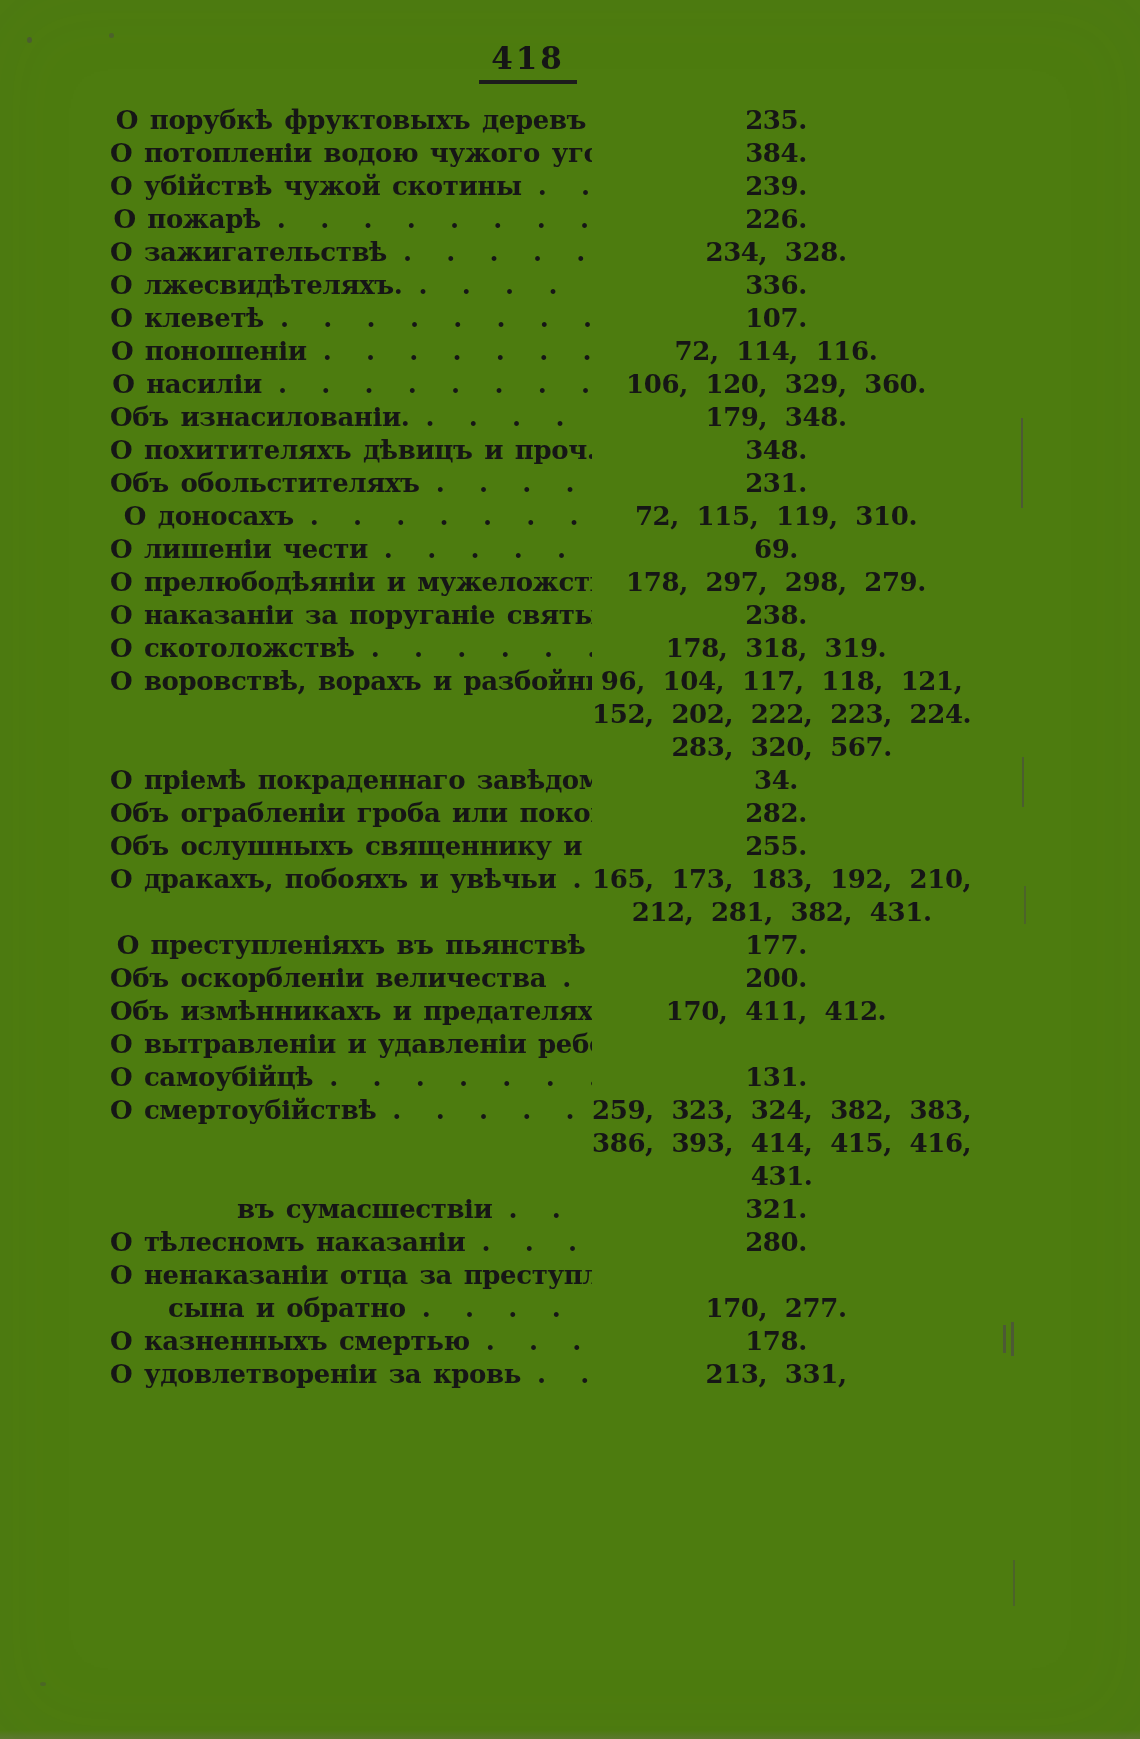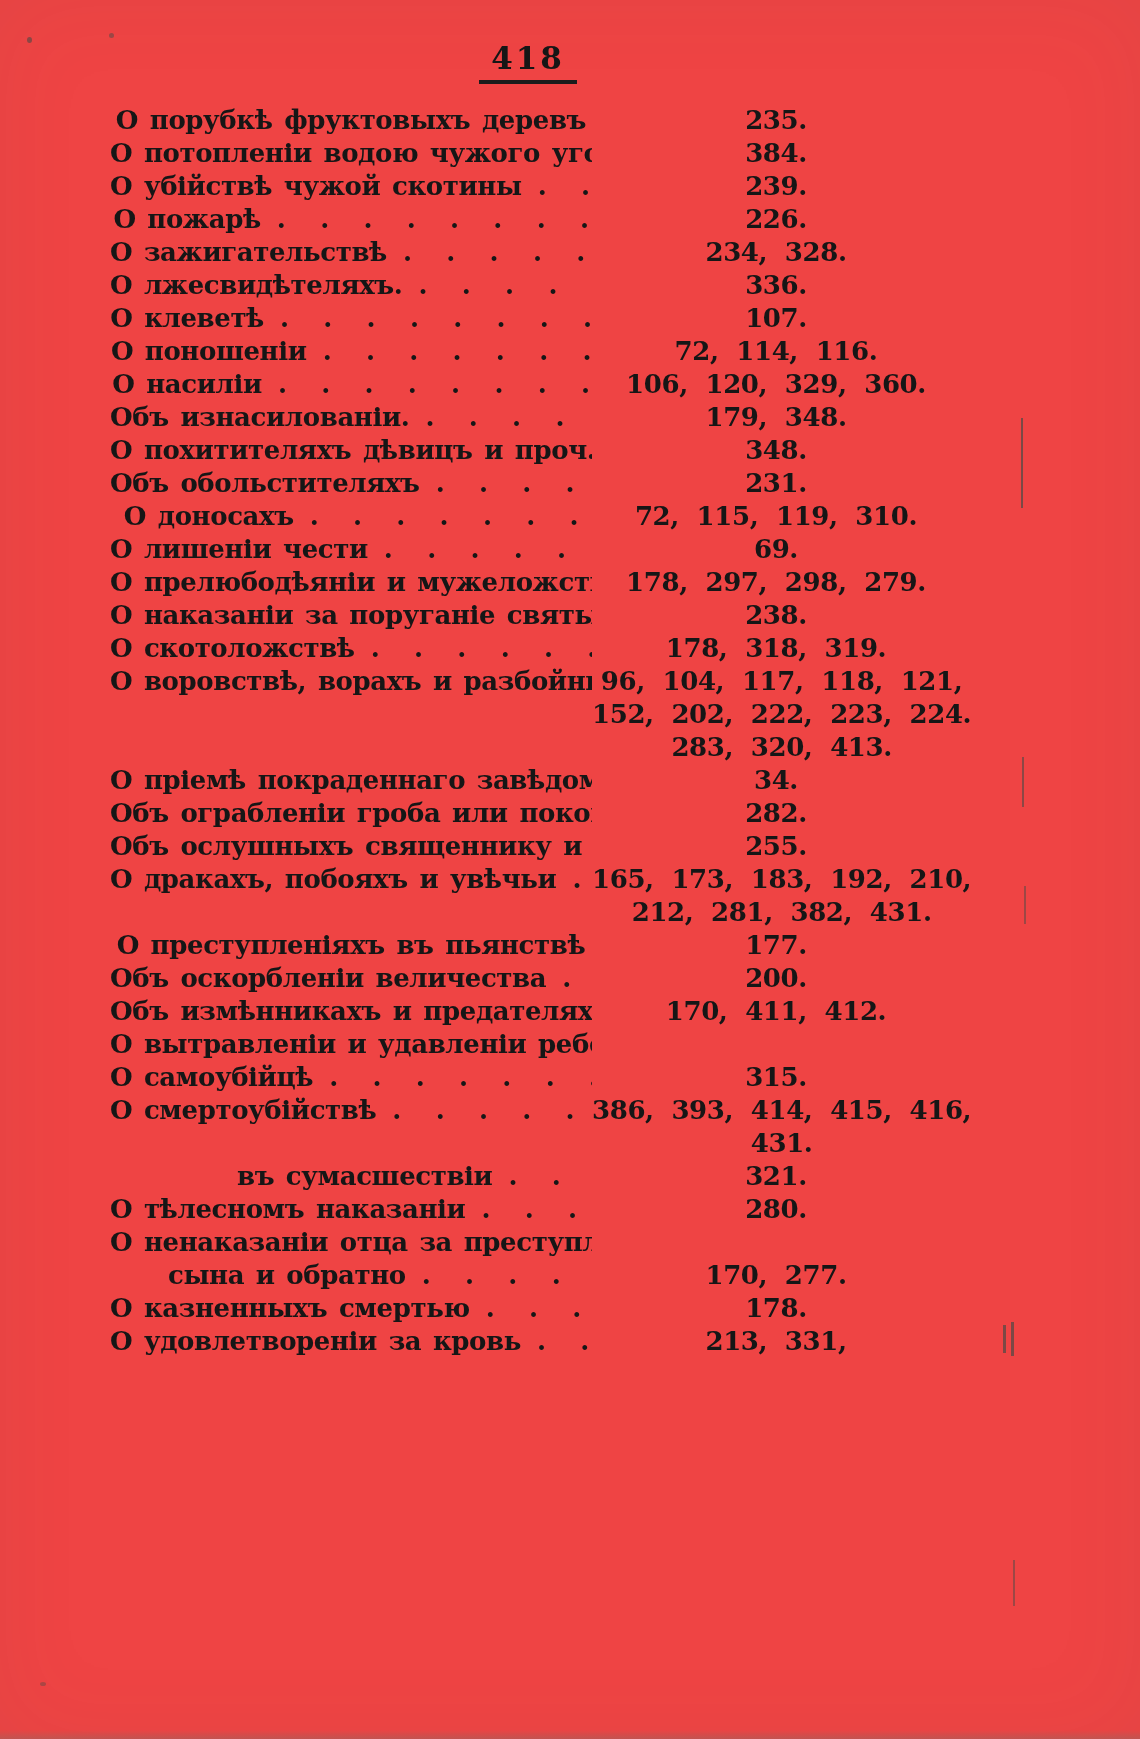--- a/index.html
+++ b/index.html
@@ -4,21 +4,21 @@
 <style>
   * { box-sizing: border-box; }
   html, body { margin: 0; padding: 0; }
   body { background: #dededb; font-family: "DejaVu Serif", "Liberation Serif", serif; }
 
   .page {
     position: relative;
     width: 1140px;
     height: 1739px;
     margin: 0 auto;
-    background: #ef4444;
+    background: #4d7c0f;
     color: #161616;
     font-weight: 700;
     overflow: hidden;
     box-shadow: inset 0 0 90px rgba(90,85,70,0.07);
   }
   .page::after {
     content: "";
     position: absolute;
     left: 0; right: 0; bottom: 0;
     height: 9px;
@@ -242,21 +242,21 @@
         </div>
   </div>
 
   <div class="entry">
     <div class="term">
       <span class="term-text">О воровствѣ, ворахъ и разбойникахъ.</span><span class="leader"></span>
     </div>
     <div class="pages">
           <div class="pages-line">96, 104, 117, 118, 121,</div>
           <div class="pages-line">152, 202, 222, 223, 224.</div>
-          <div class="pages-line">283, 320, 413.</div>
+          <div class="pages-line">283, 320, 567.</div>
         </div>
   </div>
 
   <div class="entry">
     <div class="term">
       <span class="term-text">О пріемѣ покраденнаго завѣдомо</span>
     </div>
     <div class="pages">
           <div class="pages-line">34.</div>
         </div>
@@ -321,29 +321,30 @@
     <div class="term">
       <span class="term-text">О вытравленіи и удавленіи ребенка.</span><span class="leader"></span>
     </div>
   </div>
 
   <div class="entry">
     <div class="term">
       <span class="term-text">О самоубійцѣ</span><span class="leader">. . . . . . .</span>
     </div>
     <div class="pages">
-          <div class="pages-line">315.</div>
+          <div class="pages-line">131.</div>
         </div>
   </div>
 
   <div class="entry">
     <div class="term">
       <span class="term-text">О смертоубійствѣ</span><span class="leader">. . . . . .</span>
     </div>
     <div class="pages">
+          <div class="pages-line">259, 323, 324, 382, 383,</div>
           <div class="pages-line">386, 393, 414, 415, 416,</div>
           <div class="pages-line">431.</div>
         </div>
   </div>
 
   <div class="entry indent-2">
     <div class="term">
       <span class="term-text">въ сумасшествіи</span><span class="leader">. . .</span>
     </div>
     <div class="pages">

